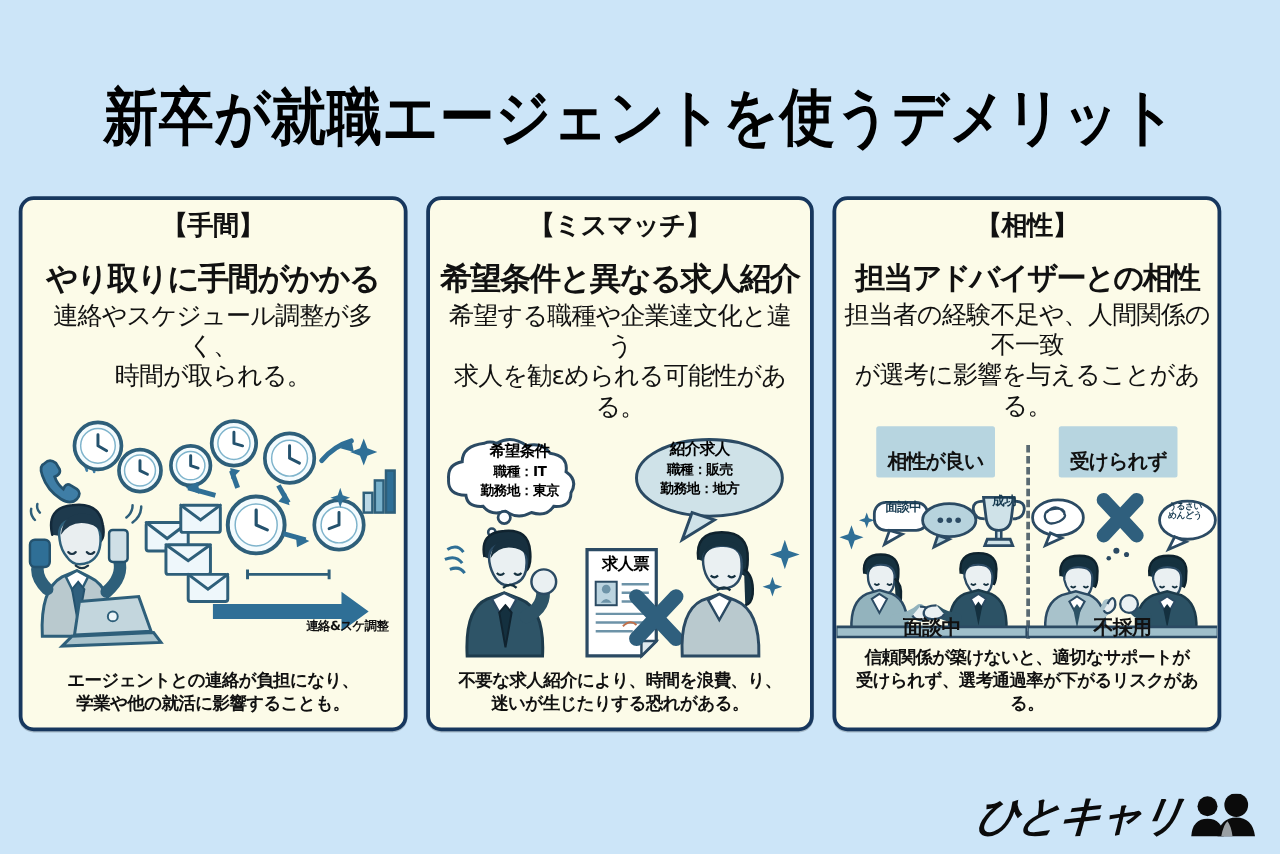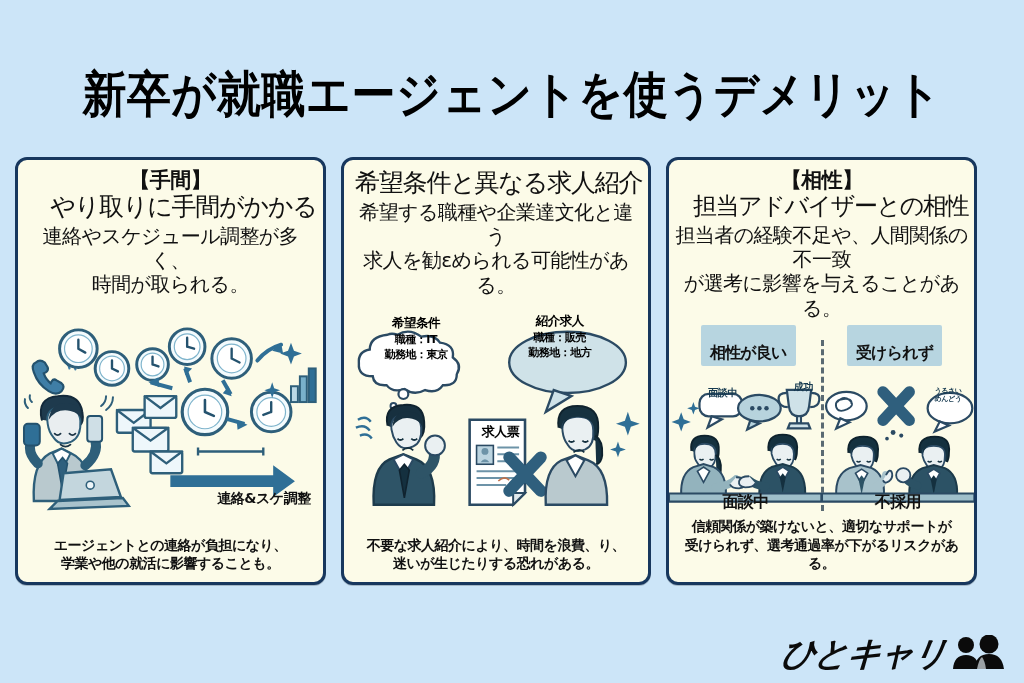--- a/index.html
+++ b/index.html
@@ -65,27 +65,26 @@
   }
   .kicker {
     font-size: 21px;
     font-weight: 900;
     color: #111;
     line-height: 1.15;
     letter-spacing: -0.5px;
   }
   .headline {
     font-size: 25px;
-    font-weight: 400;
+    font-weight: 700;
     color: #111;
     line-height: 1.1;
     letter-spacing: -1.2px;
     white-space: nowrap;
-    margin-top: 1px;
-    text-align: right;
+    margin-top: 17px;
   }
   .card3 .headline { font-size: 24px; letter-spacing: -1.4px; }
   .subhead {
     font-size: 20px;
     font-weight: 400;
     color: #111;
     line-height: 1.22;
     letter-spacing: -0.6px;
     margin-top: 3px;
   }
@@ -102,21 +101,21 @@
     line-height: 1.3;
     letter-spacing: -0.5px;
     padding: 2px 4px 10px 4px;
   }
 
   
   .lbl-arrow {
     position: absolute;
     right: 8px;
     bottom: 26px;
-    font-size: 14px;
+    font-size: 10px;
     font-weight: 900;
     color: #111;
     letter-spacing: -0.5px;
   }
 
   
   .bub-title { font-size: 12.5px; font-weight: 900; letter-spacing: -0.5px; }
   .bub-line  { font-size: 11px; font-weight: 700; letter-spacing: -0.5px; }
   .doc-title { font-size: 13px; font-weight: 900; letter-spacing: -0.5px; }
 
@@ -333,20 +332,21 @@
       </div>
 
       <div class="card-foot">
         <div>エージェントとの連絡が負担になり、</div>
         <div>学業や他の就活に影響することも。</div>
       </div>
     </div>
 
     <div class="card card2">
       <div class="card-head">
+        <div class="kicker">【ミスマッチ】</div>
         <div class="headline">希望条件と異なる求人紹介</div>
         <div class="subhead">
           <div>希望する職種や企業達文化と違う</div>
           <div>求人を勧ɛめられる可能性がある。</div>
         </div>
       </div>
 
       <div class="card-art">
         <svg width="100%" height="100%" viewBox="0 0 300 185" preserveAspectRatio="xMidYMid meet">
 

